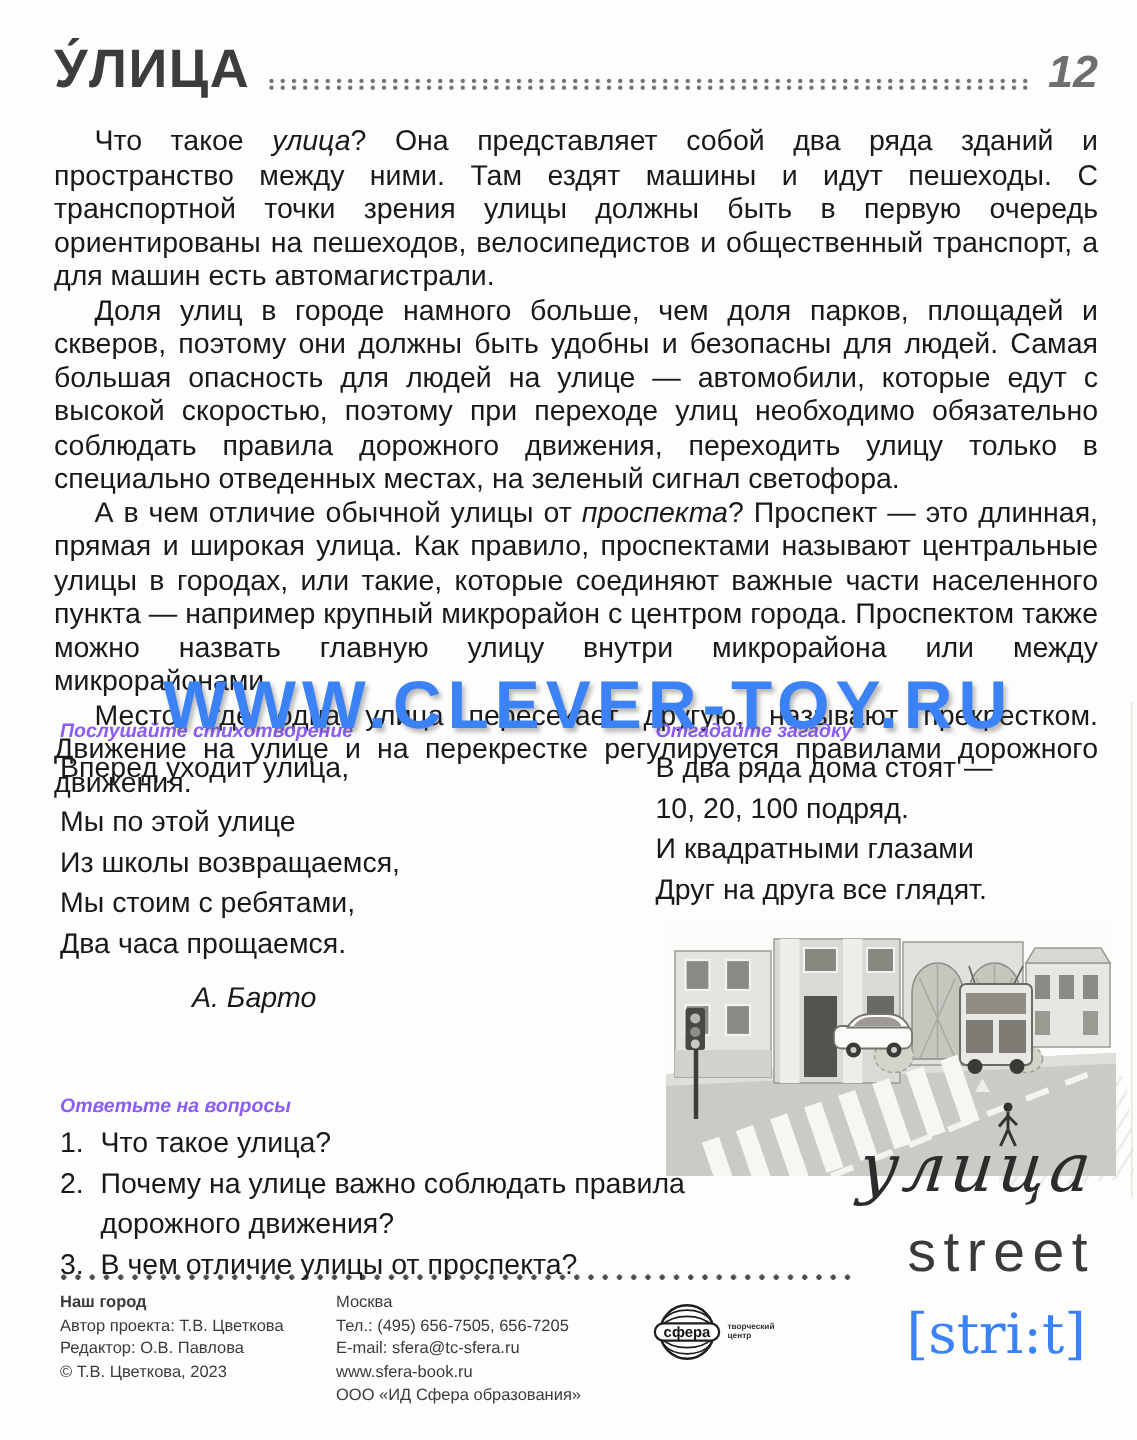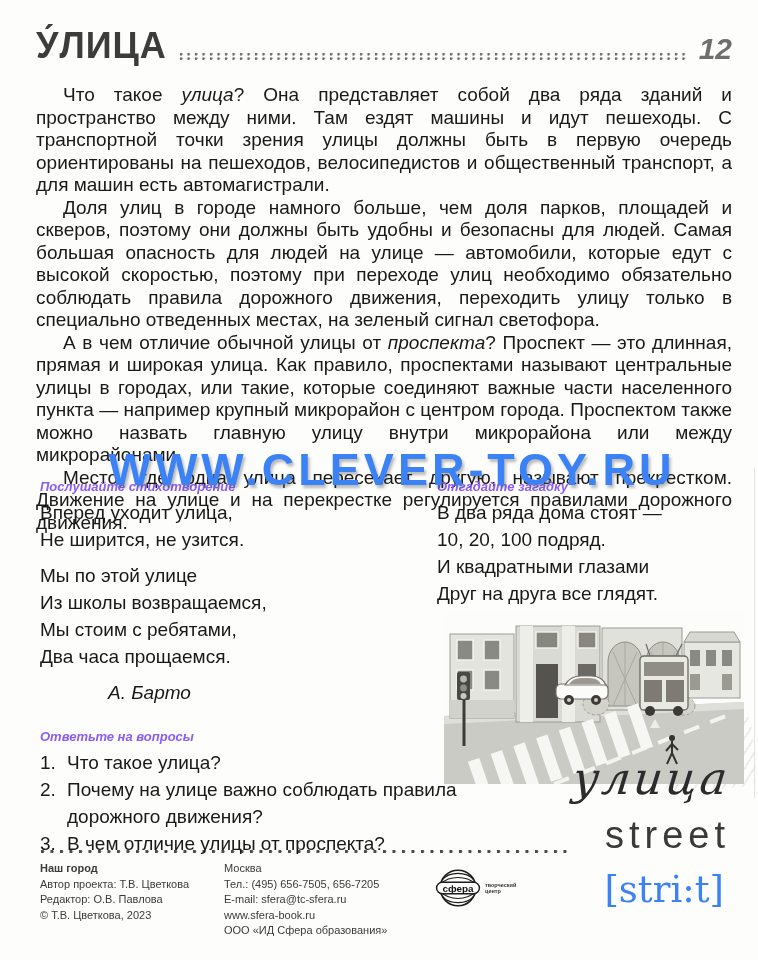--- a/index.html
+++ b/index.html
@@ -26,21 +26,21 @@
       text-align:center;font-size:45px;font-weight:bold;letter-spacing:4px;
       color:#3b82f6;text-shadow:2px 3px 3px rgba(60,60,60,.35);
       pointer-events:none;white-space:nowrap;}
   
   .cols2{position:absolute;top:479px;left:40px;right:28px;display:flex;}
   .col-poem{flex:0 0 397px;}
   .col-riddle{flex:1;}
   .sec-head{font-size:13px;font-weight:bold;font-style:italic;margin:0 0 5px 0;color:#8b5cf6;}
   .line{font-size:19px;line-height:27px;}
   .stanza{margin-bottom:9px;}
-  .poem-author{font-size:19px;font-style:italic;margin-left:68px;line-height:27px;}
+  .poem-author{font-size:19px;font-style:italic;margin-left:88px;line-height:27px;}
   .riddle-answer{font-size:19px;font-style:italic;text-align:right;padding-right:14px;line-height:29px;}
   
   .illu{position:absolute;left:444px;top:612px;width:300px;height:172px;z-index:1;}
   
   .questions{position:absolute;top:729px;left:40px;width:455px;z-index:2;}
   .q-row{display:flex;font-size:19px;line-height:27px;}
   .q-num{flex:0 0 27px;}
   .q-text{flex:1;}
   
   .vocab{position:absolute;right:28px;top:752px;text-align:right;z-index:3;}
@@ -85,21 +85,20 @@
     </div>
 
   <div class="watermark">WWW.CLEVER-TOY.RU</div>
 
   <div class="cols2">
     <div class="col-poem">
       <div class="sec-head">Послушайте стихотворение</div>
       <div>
           <div class="stanza">
             <div class="line">Вперед уходит улица,</div>
-            <div class="line">Не ширится, не узится.</div>
           </div>
           <div class="stanza">
             <div class="line">Мы по этой улице</div>
             <div class="line">Из школы возвращаемся,</div>
             <div class="line">Мы стоим с ребятами,</div>
             <div class="line">Два часа прощаемся.</div>
           </div>
         </div>
       <div class="poem-author">А. Барто</div>
     </div>

